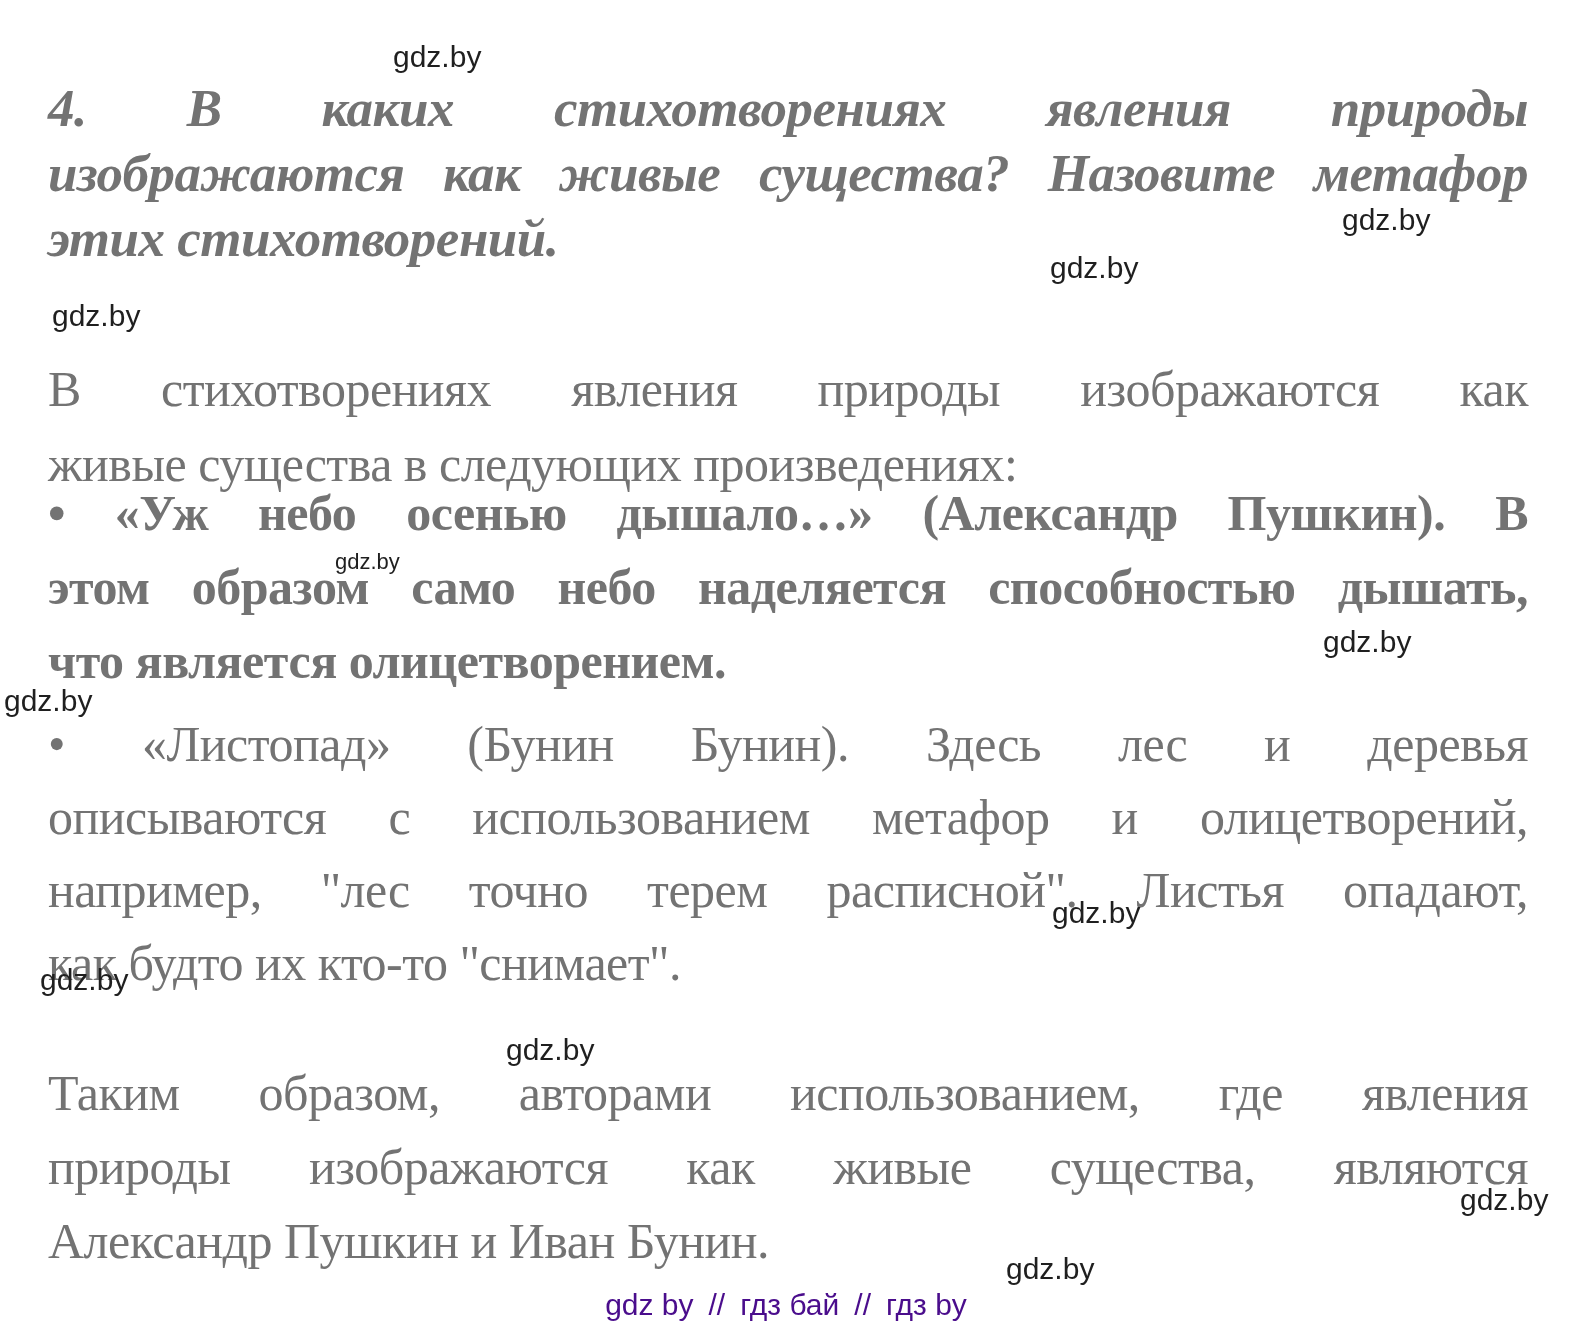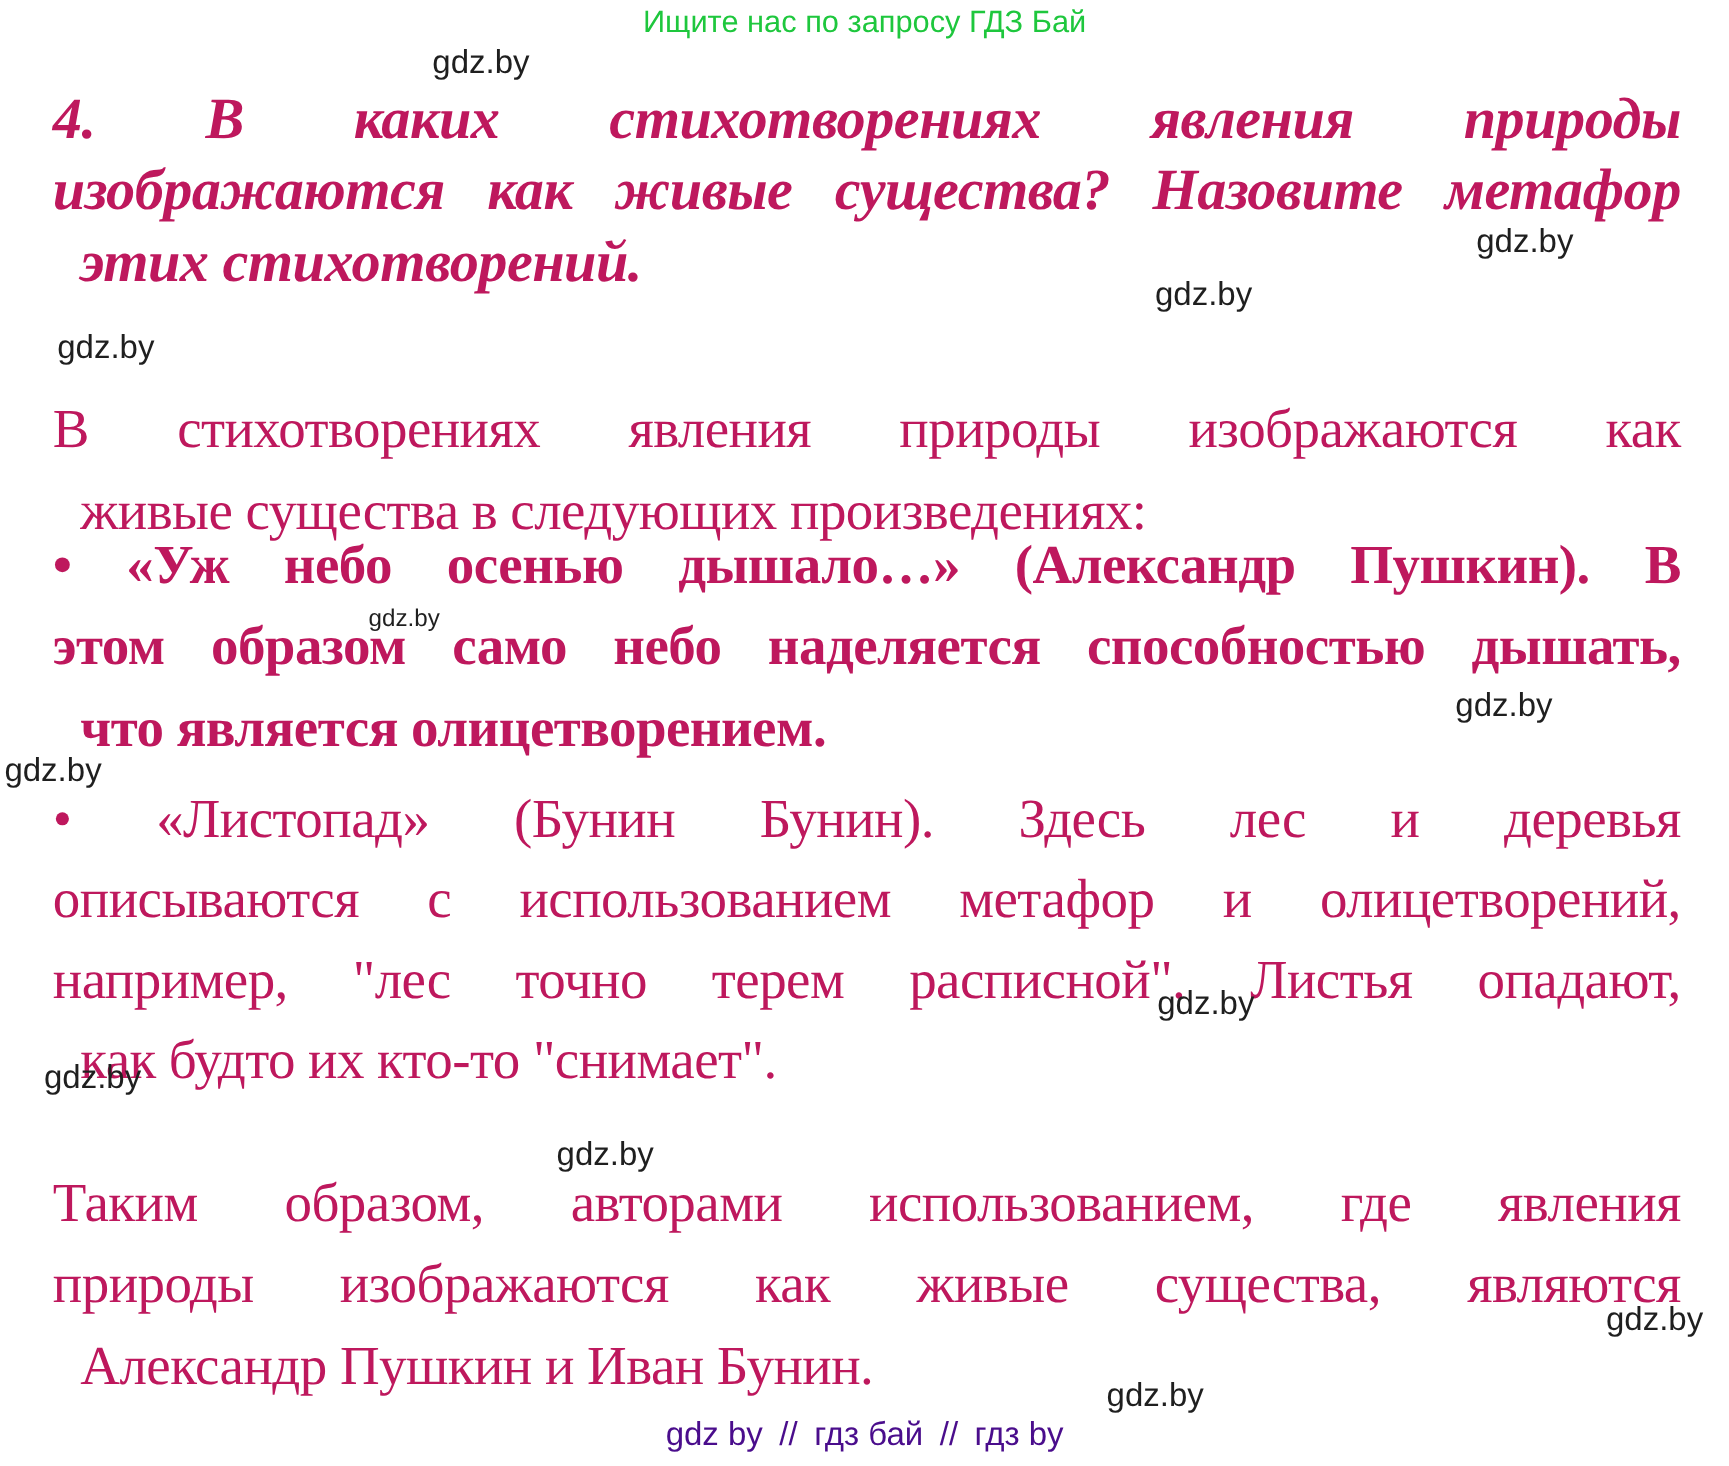--- a/index.html
+++ b/index.html
@@ -12,23 +12,23 @@
   }
   .page { position: absolute; inset: 0; background: #ffffff; }
 
   .site-banner {
     position: absolute; top: 4px; left: 0; right: 0;
     text-align: center;
     font-family: "Liberation Sans", sans-serif;
     font-size: 28px; color: #1ec73d;
   }
 
-  .block { position: absolute; left: 48px; right: 44px; color: #be185d; }
+  .block { position: absolute; left: 48px; right: 44px; color: #737373; }
   .line  { text-align: justify; text-align-last: justify; letter-spacing: -0.5px; }
-  .line.end { text-align-last: left; margin-left: 25px; }
+  .line.end { text-align-last: left; }
 
   .question {
     top: 76px;
     font-weight: bold; font-style: italic;
     font-size: 53px; line-height: 65px;
   }
   .para { font-size: 50px; }
   #para1   { top: 352px;  line-height: 75px; }
   #bullet1 { top: 476px;  line-height: 74px; font-weight: bold; }
   #bullet2 { top: 708px;  line-height: 73px; }
@@ -49,21 +49,20 @@
     font-size: 30px; color: #4a0d8c;
   }
   .footer span { margin: 0 9px; }
   .footer .sep { margin: 0 6px; }
 </style>
 </head>
 <body>
 
 <div class="page">
 
-  <div class="site-banner">Ищите нас по запросу ГДЗ Бай</div>
 
   <section class="block question">
     <div class="line">4. В каких стихотворениях явления природы</div>
     <div class="line">изображаются как живые существа? Назовите метафор</div>
     <div class="line end">этих стихотворений.</div>
   </section>
 
   <section class="block para" id="para1">
     <div class="line">В стихотворениях явления природы изображаются как</div>
     <div class="line end">живые существа в следующих произведениях:</div>

